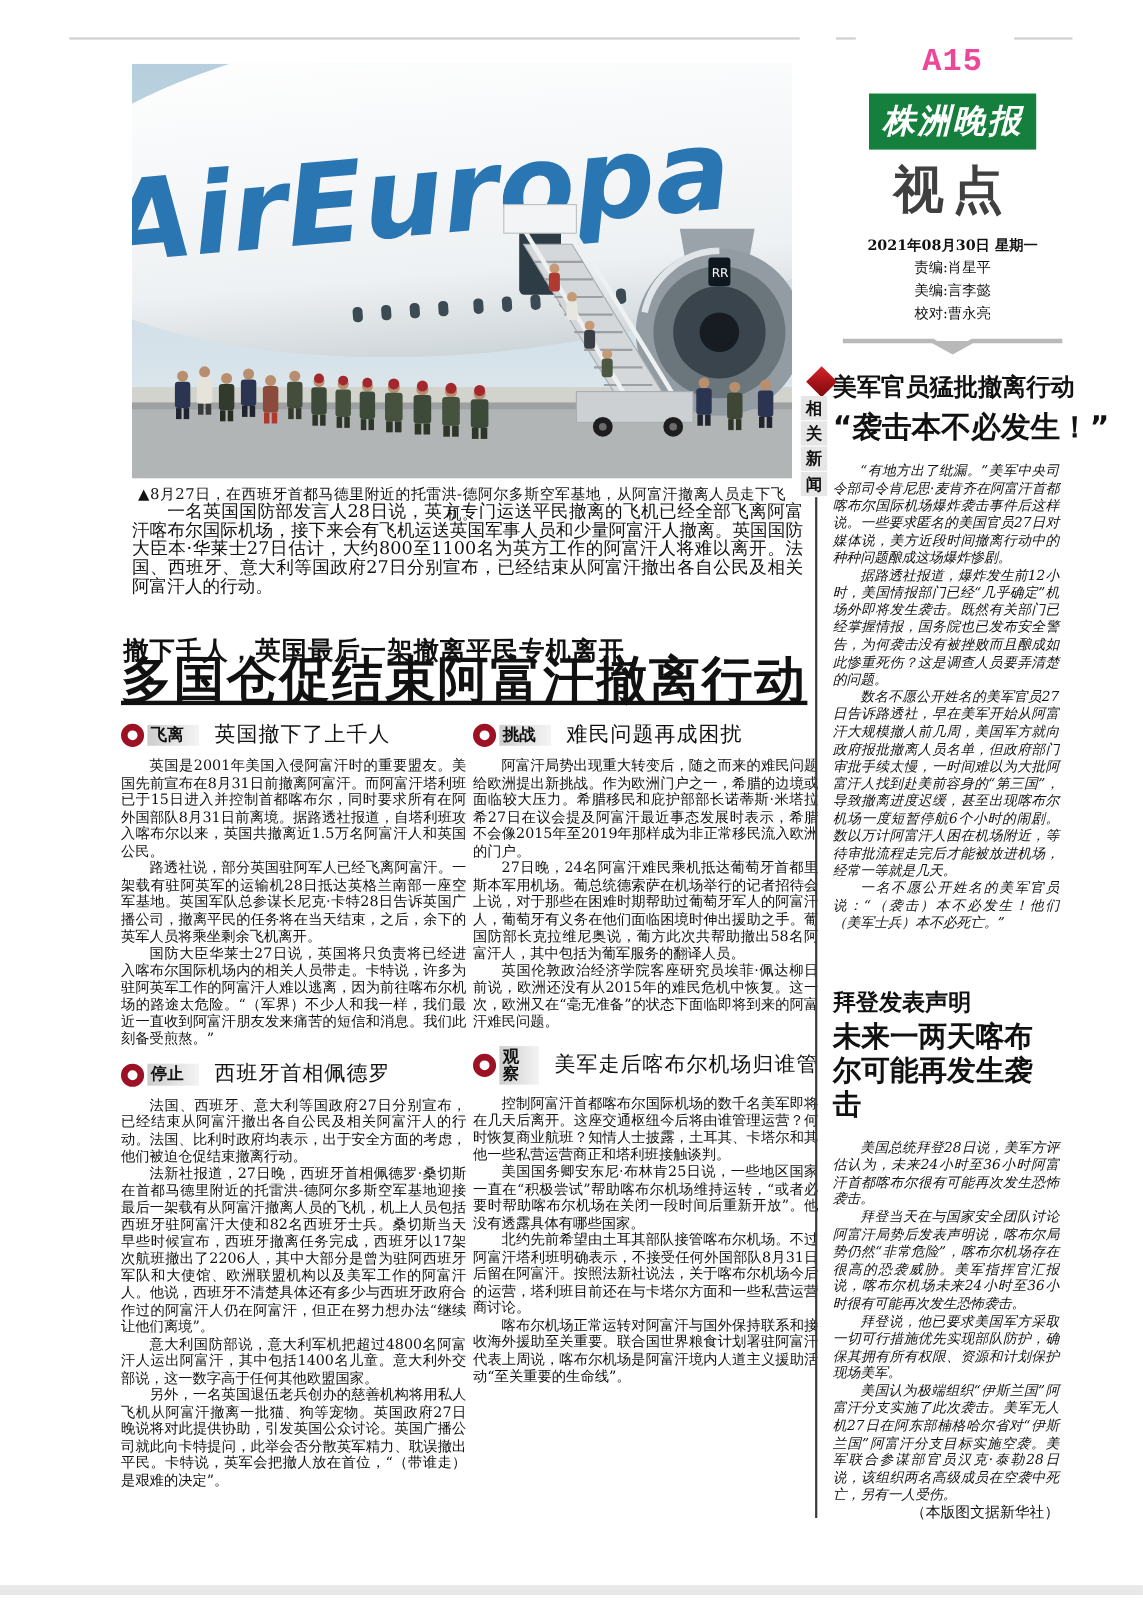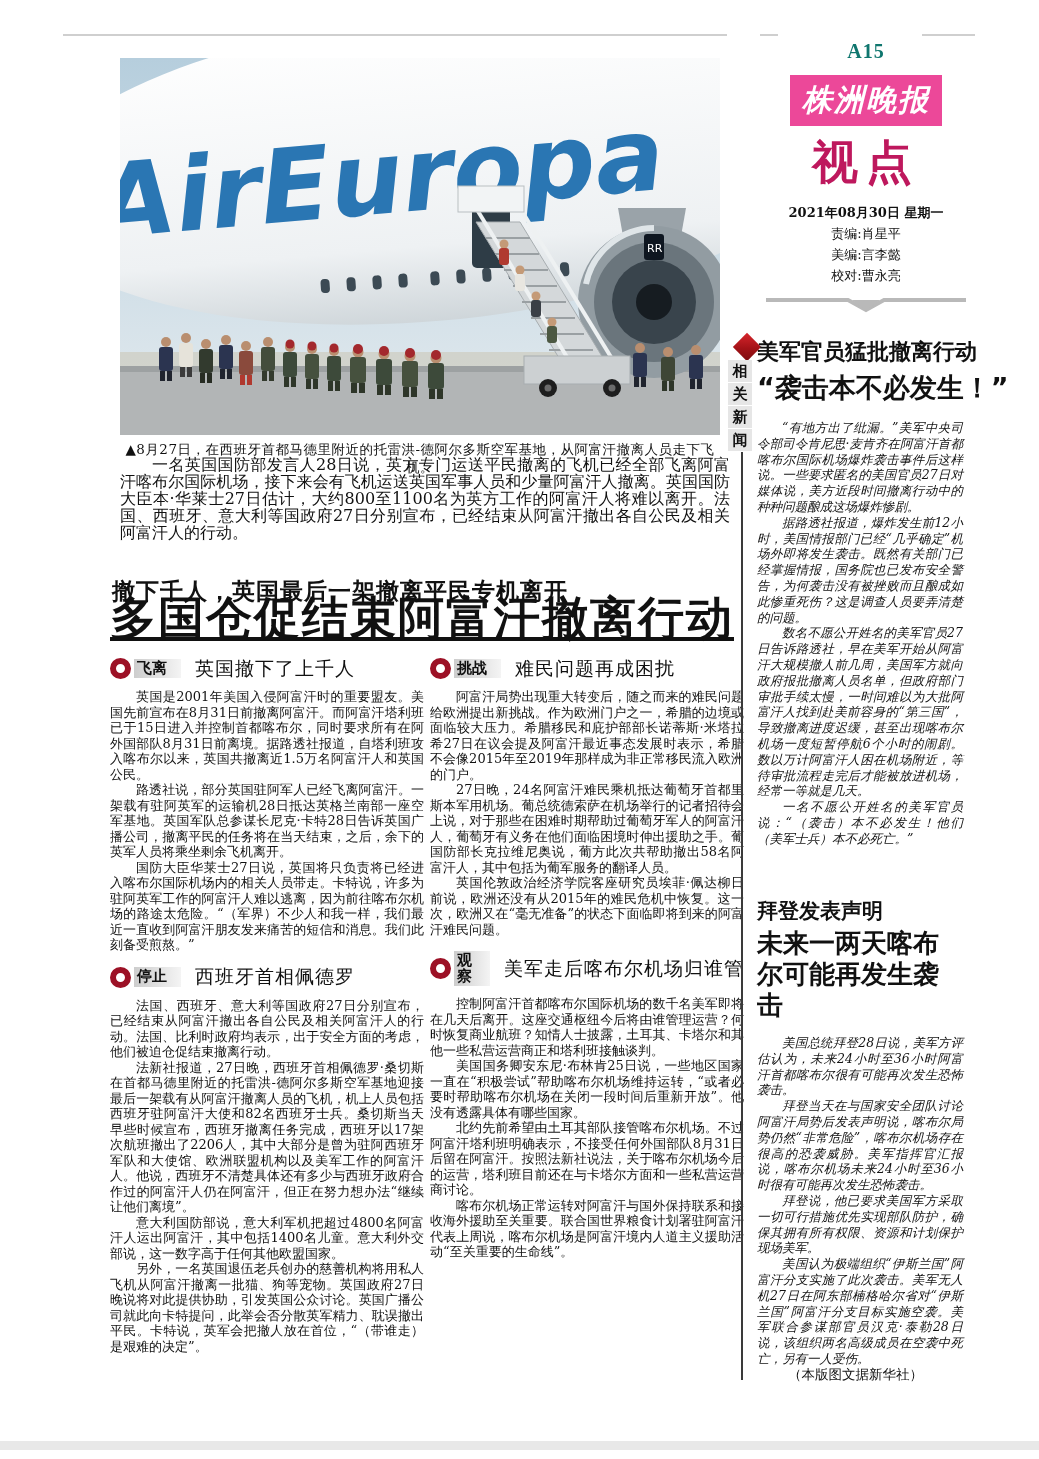--- a/index.html
+++ b/index.html
@@ -2,24 +2,24 @@
 <html><head>
 <meta charset="utf-8">
 <style>
   html,body{margin:0;padding:0;background:#fff;}
   .page{position:relative;width:1039px;height:1459px;background:#ffffff;overflow:hidden;
         font-family:"DejaVu Serif","Liberation Serif",serif;color:#111;}
   .abs{position:absolute;}
   .hairline{height:2px;background:#cfcfcf;}
   
   .header-right{left:757px;top:40px;width:218px;text-align:center;}
-  .pagenum{font-family:Liberation Serif, serif;font-weight:bold;font-size:20px;letter-spacing:1px;color:#0f766e;}
-  .masthead{display:inline-block;margin-top:12px;background:#ec4899;color:#fff;padding:5px 12px;
+  .pagenum{font-family:Liberation Mono, monospace;font-weight:bold;font-size:29px;letter-spacing:1px;color:#ec4899;}
+  .masthead{display:inline-block;margin-top:12px;background:#15803d;color:#fff;padding:5px 12px;
             font-family:"DejaVu Sans",sans-serif;font-weight:bold;font-style:italic;font-size:30px;letter-spacing:2px;}
-  .section-name{margin-top:6px;font-size:46px;font-weight:bold;color:#be185d;letter-spacing:8px;
+  .section-name{margin-top:6px;font-size:46px;font-weight:bold;color:#404040;letter-spacing:8px;
             font-family:"DejaVu Serif",serif;}
   .dateline{margin-top:10px;font-size:13px;font-weight:bold;}
   .editors{margin-top:2px;font-size:13px;line-height:19px;}
   .chevron{margin-top:12px;}
   
   .photo{left:120px;top:58px;width:600px;height:377px;}
   .caption{left:120px;top:441px;width:600px;font-size:13.5px;text-align:center;letter-spacing:.5px;}
   
   .lead{left:120px;top:456px;width:610px;font-size:16px;line-height:17px;text-align:justify;}
   .lead p{margin:0;text-indent:2em;}
@@ -44,21 +44,21 @@
            font-size:15px;font-weight:bold;margin-bottom:1px;font-family:"DejaVu Serif",serif;}
   .vline{left:741px;top:452px;width:2px;height:928px;background:#3a3a3a;}
   .sidebar1{left:757px;top:337px;width:206px;}
   .sb-t1{font-family:"DejaVu Sans",sans-serif;font-weight:bold;font-size:22px;white-space:nowrap;}
   .sb-t2{font-family:"DejaVu Sans",sans-serif;font-weight:bold;font-size:27px;margin-top:3px;white-space:nowrap;}
   .sb-body{margin-top:14px;font-size:12.5px;line-height:15.8px;font-style:italic;text-align:justify;}
   .sb-body p{margin:0;text-indent:2em;}
   .sidebar2{left:757px;top:897px;width:206px;}
   .sb-kicker{font-family:"DejaVu Sans",sans-serif;font-weight:bold;font-size:21px;}
   .sb-title{font-family:"DejaVu Sans",sans-serif;font-weight:bold;font-size:26px;line-height:31px;margin-top:3px;}
-  .credit{left:717px;top:1366px;width:206px;text-align:right;font-size:13.5px;}
+  .credit{left:757px;top:1366px;width:206px;text-align:right;font-size:13.5px;}
   .bottom-edge{left:0;top:1441px;width:1039px;height:9px;background:#e8e8e8;}
 </style>
 </head>
 <body>
 
 <div class="page">
 
   <div class="abs hairline" style="left:63px;top:34px;width:664px;"></div>
   <div class="abs hairline" style="left:760px;top:34px;width:18px;"></div>
   <div class="abs hairline" style="left:922px;top:34px;width:53px;"></div>

